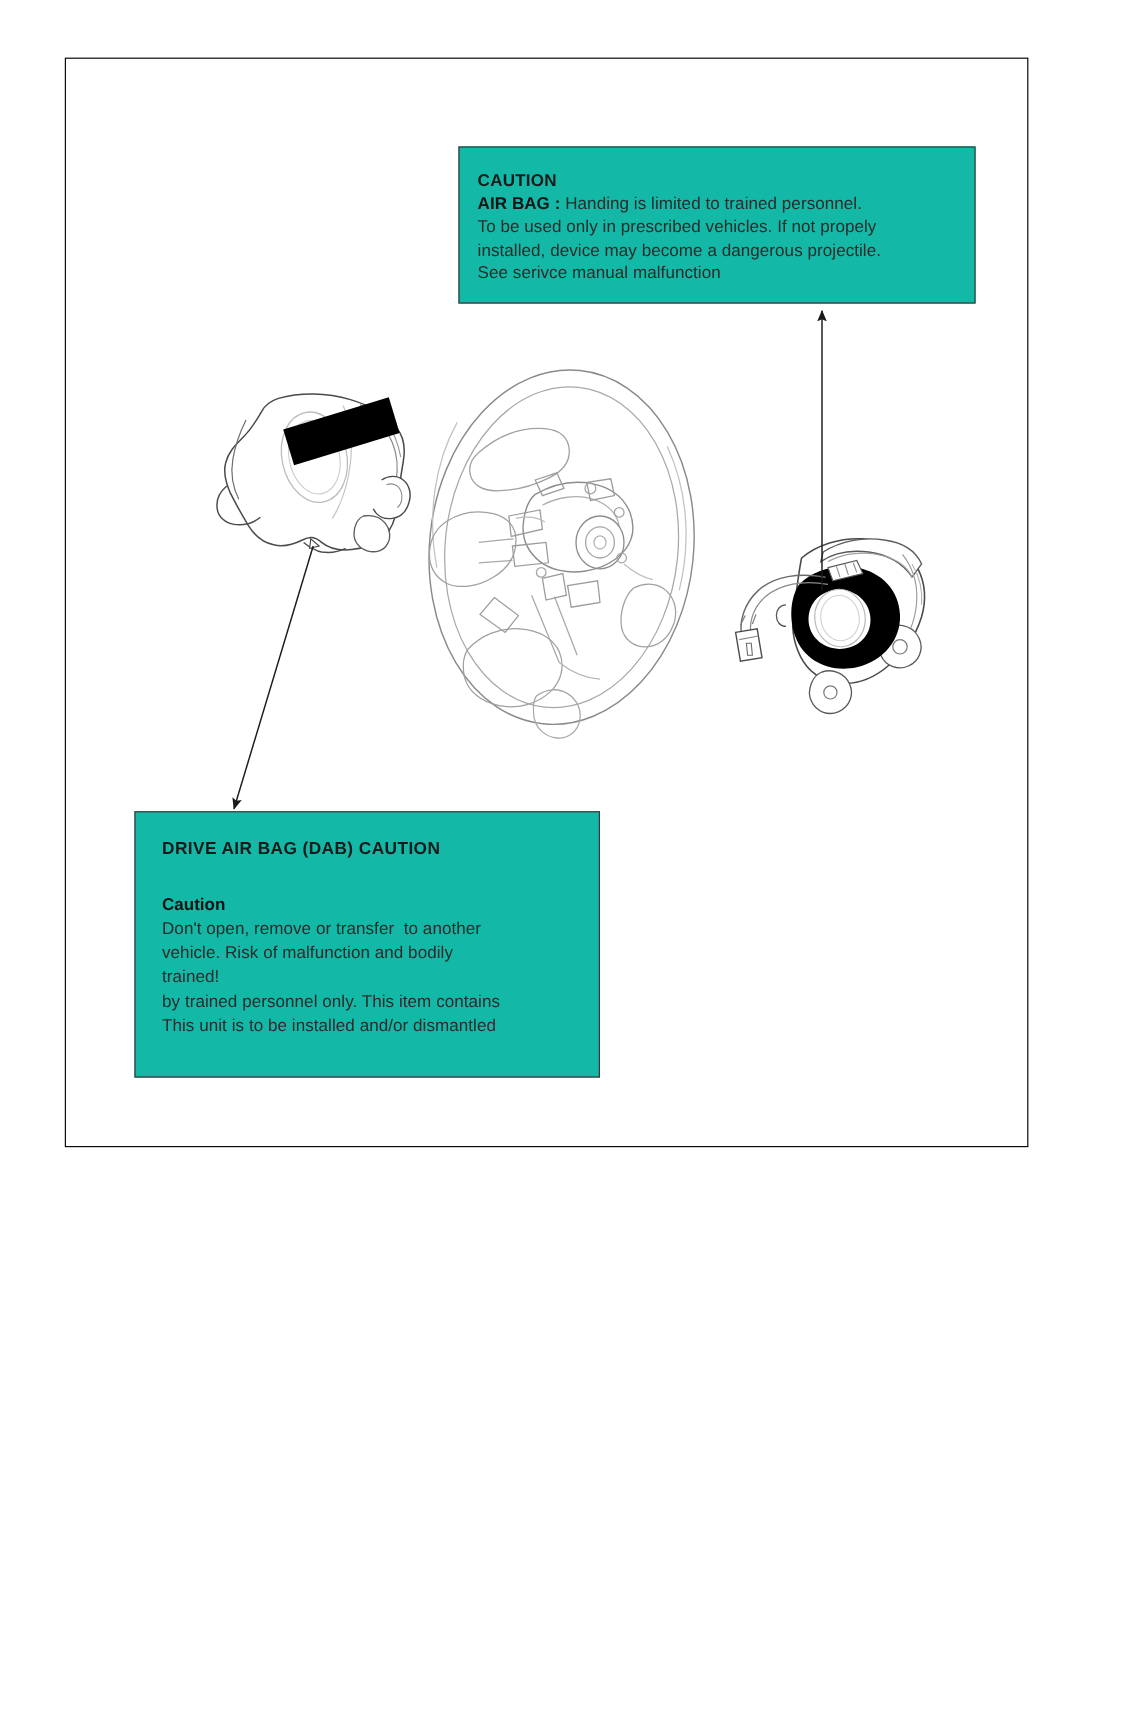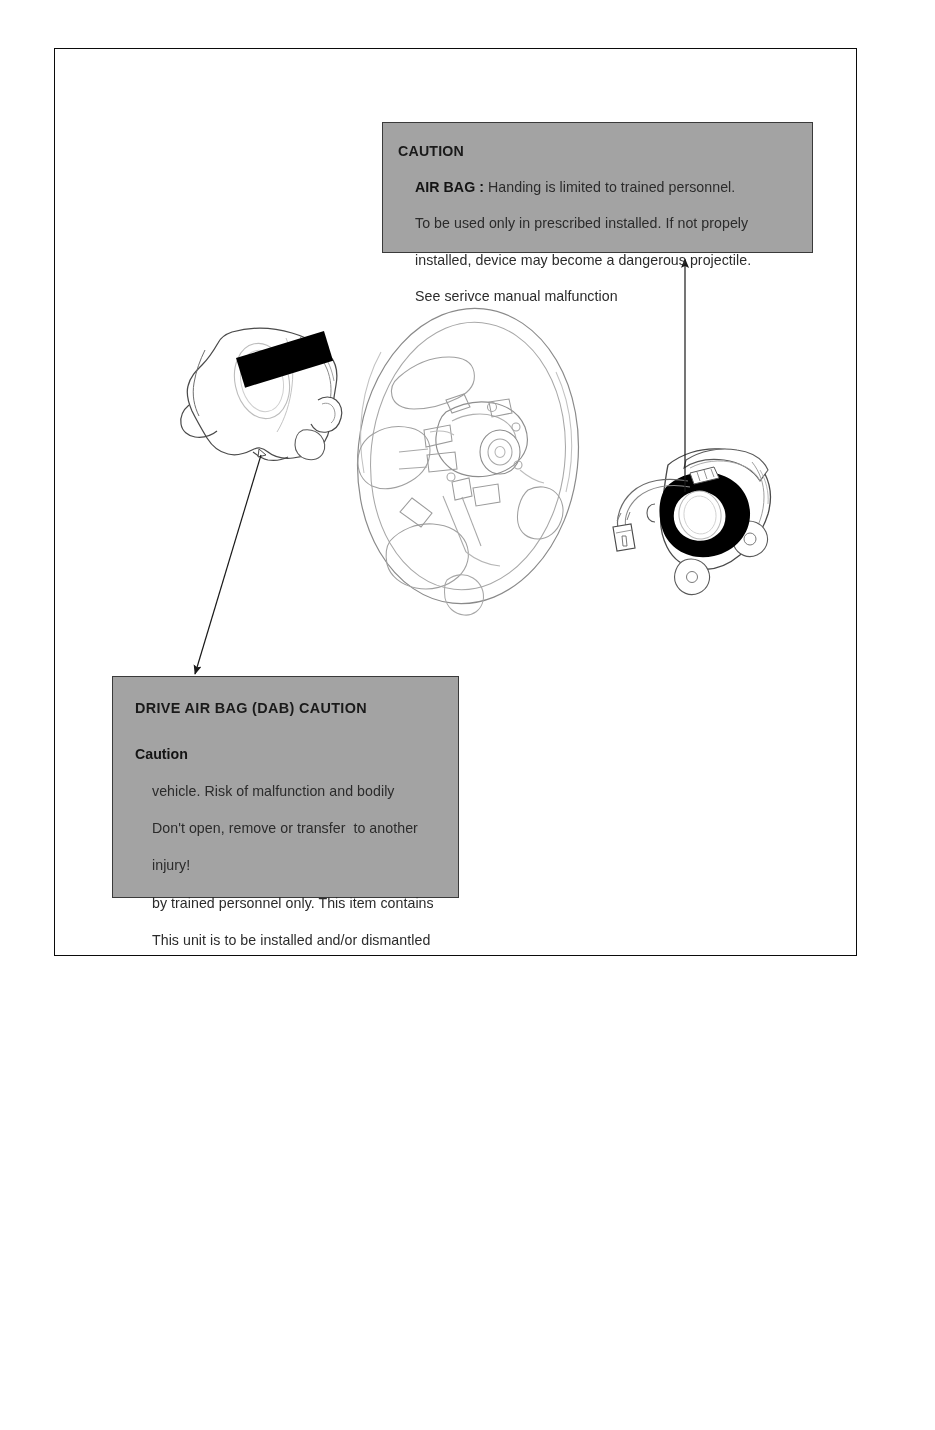--- a/index.html
+++ b/index.html
@@ -38,50 +38,50 @@
     left: 0; top: 0;
     width: 935px;
     height: 1430px;
     pointer-events: none;
   }
   
   .callout-box {
     position: absolute;
     box-sizing: border-box;
     border: 1.5px solid #3a3a3a;
-    background: #a3a3a3;
+    background: #14b8a6;
   }
   #caution-top {
     left: 382px;
     top: 122px;
     width: 431px;
     height: 131px;
     padding: 19px 0 0 15px;
   }
   #caution-bottom {
     left: 112px;
     top: 676px;
-    width: 347px;
+    width: 388px;
     height: 222px;
     padding: 22px 0 0 22px;
   }
   .cap-title {
     font-size: 14.2px;
     font-weight: bold;
     color: #1a1a1a;
     letter-spacing: 0.2px;
     line-height: 19px;
     margin: 0;
   }
   .cap-line {
     font-size: 14.2px;
     color: #2b2b2b;
     line-height: 19.4px;
     letter-spacing: 0.05px;
-    margin: 17px;
+    margin: 0;
     white-space: pre;
   }
   .cap-line b {
     color: #141414;
     font-weight: bold;
   }
   #caution-bottom .dab-heading {
     font-size: 14.4px;
     font-weight: bold;
     color: #1a1a1a;
@@ -262,28 +262,28 @@
     </g>
 
     <line x1="685" y1="492" x2="685" y2="259" stroke="#1a1a1a" stroke-width="1.2" marker-end="url(#arrowhead)"></line>
 
     <line x1="261" y1="455" x2="195" y2="674" stroke="#1a1a1a" stroke-width="1.2" marker-end="url(#arrowhead)"></line>
   </svg>
 
   <div class="callout-box" id="caution-top">
     <p class="cap-title">CAUTION</p>
     <p class="cap-line"><b>AIR BAG :</b><span> Handing is limited to trained personnel.</span></p>
-    <p class="cap-line">To be used only in prescribed installed. If not propely</p>
+    <p class="cap-line">To be used only in prescribed vehicles. If not propely</p>
     <p class="cap-line">installed, device may become a dangerous projectile.</p>
     <p class="cap-line">See serivce manual malfunction</p>
   </div>
 
   <div class="callout-box" id="caution-bottom">
     <p class="dab-heading">DRIVE AIR BAG (DAB) CAUTION</p>
     <p class="sub-heading">Caution</p>
+    <p class="cap-line">Don't open, remove or transfer  to another</p>
     <p class="cap-line">vehicle. Risk of malfunction and bodily</p>
-    <p class="cap-line">Don't open, remove or transfer  to another</p>
-    <p class="cap-line">injury!</p>
+    <p class="cap-line">trained!</p>
     <p class="cap-line">by trained personnel only. This item contains</p>
     <p class="cap-line">This unit is to be installed and/or dismantled</p>
   </div>
 
 </div>
 
 </body></html>

